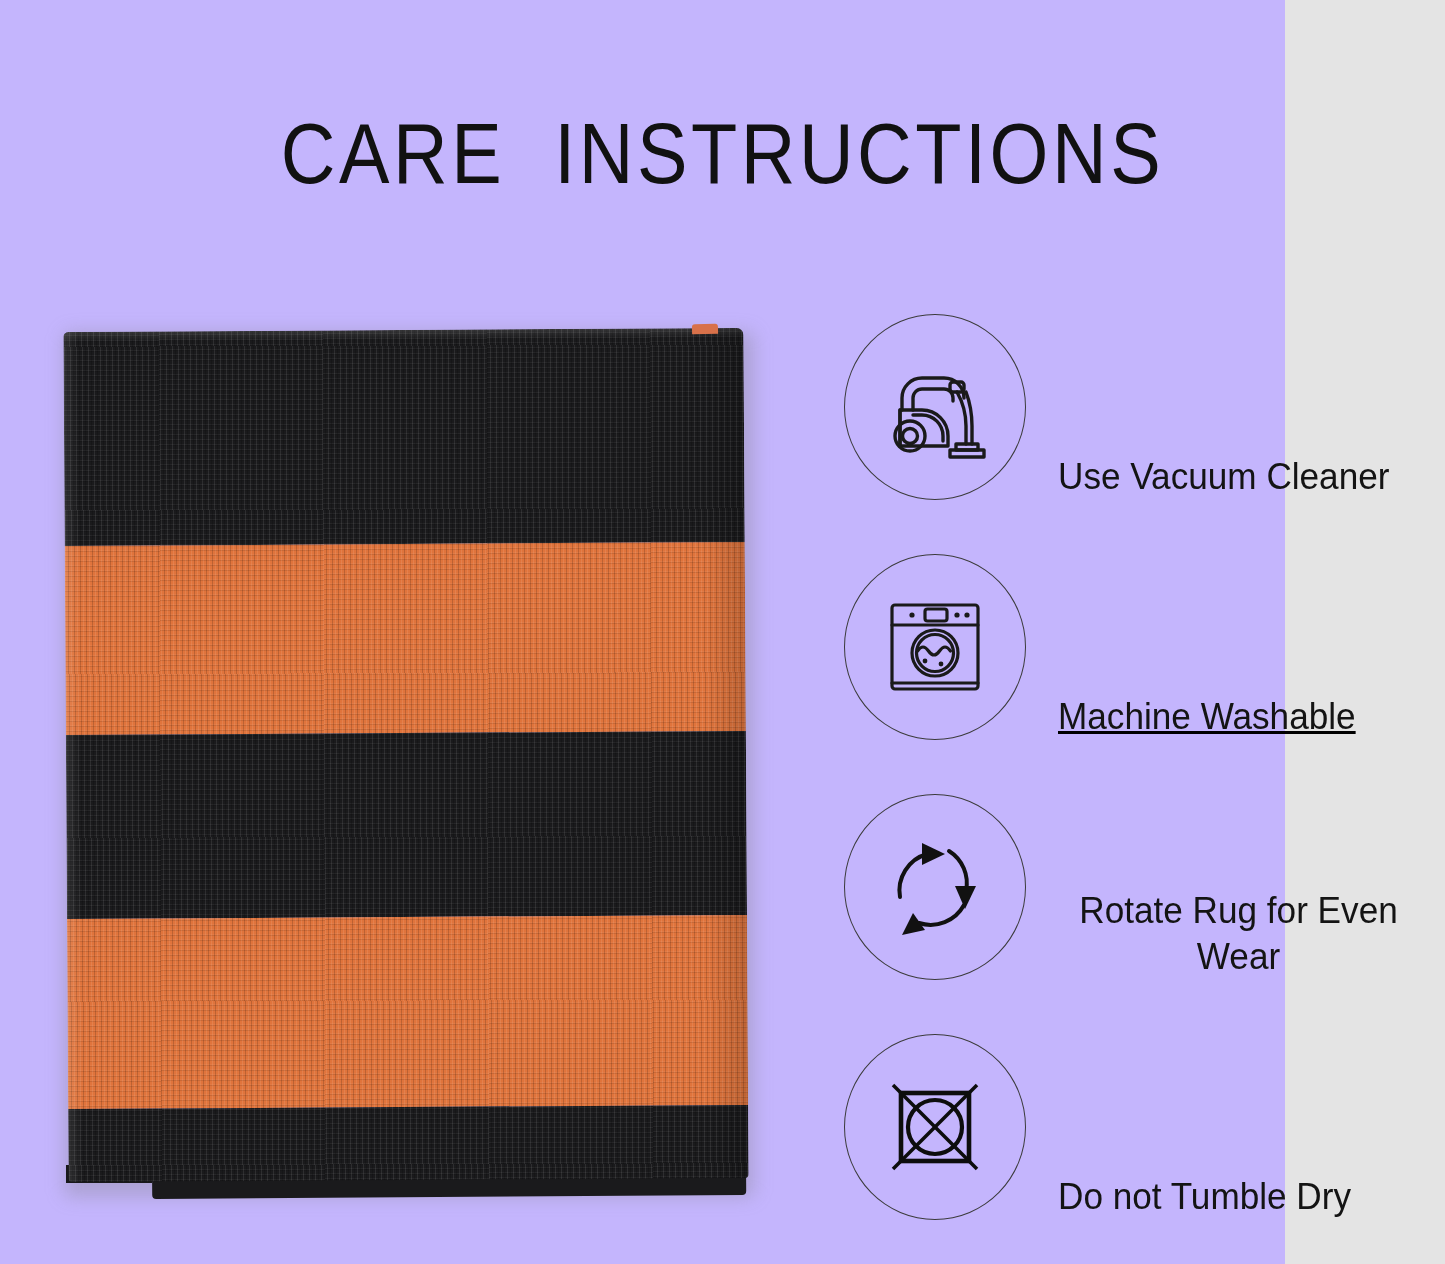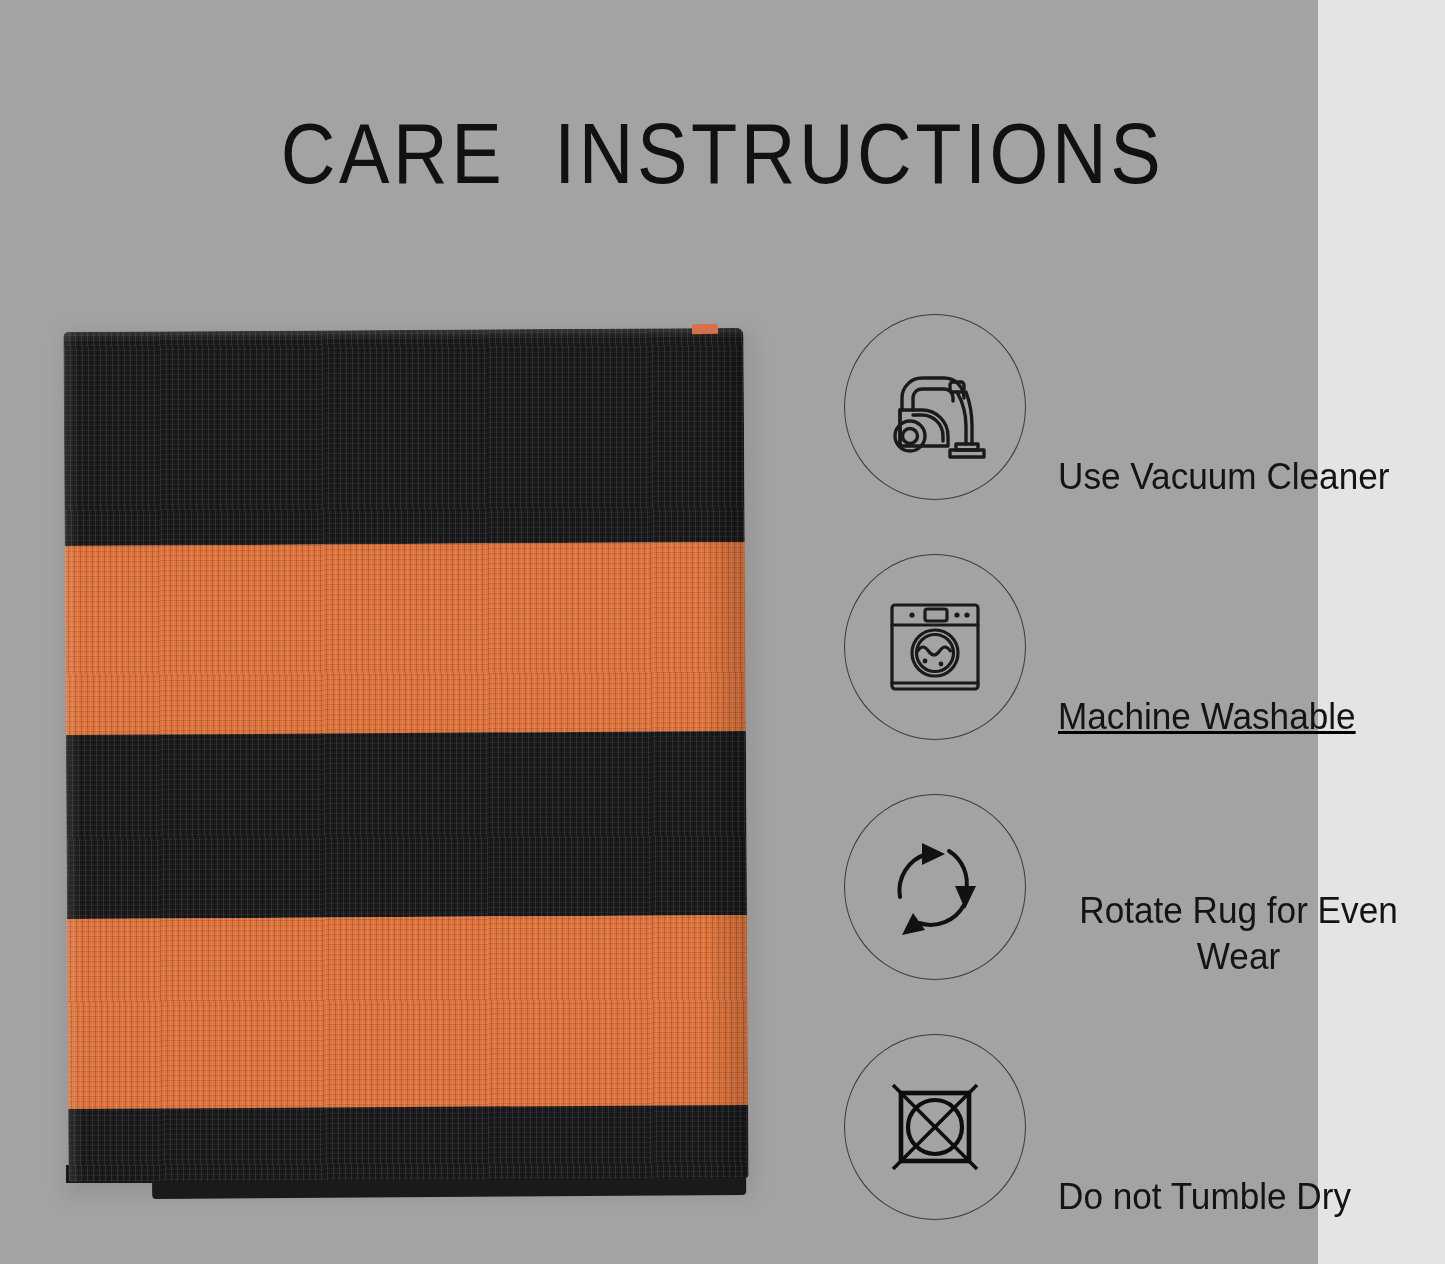--- a/index.html
+++ b/index.html
@@ -14,22 +14,21 @@
     font-family: "Liberation Sans", "DejaVu Sans", sans-serif;
     overflow: hidden;
     position: relative;
   }
 
   #page {
     position: absolute;
     left: 0; top: 0;
     width: 1285px;
     height: 1264px;
-    background: #a3a3a3;
-    padding-left: 33px;
+    background: #c4b5fd;
   }
 
   
   #title {
     position: absolute;
     left: 0;
     top: 105px;
     width: 1445px;
     text-align: center;
     font-size: 86px;

